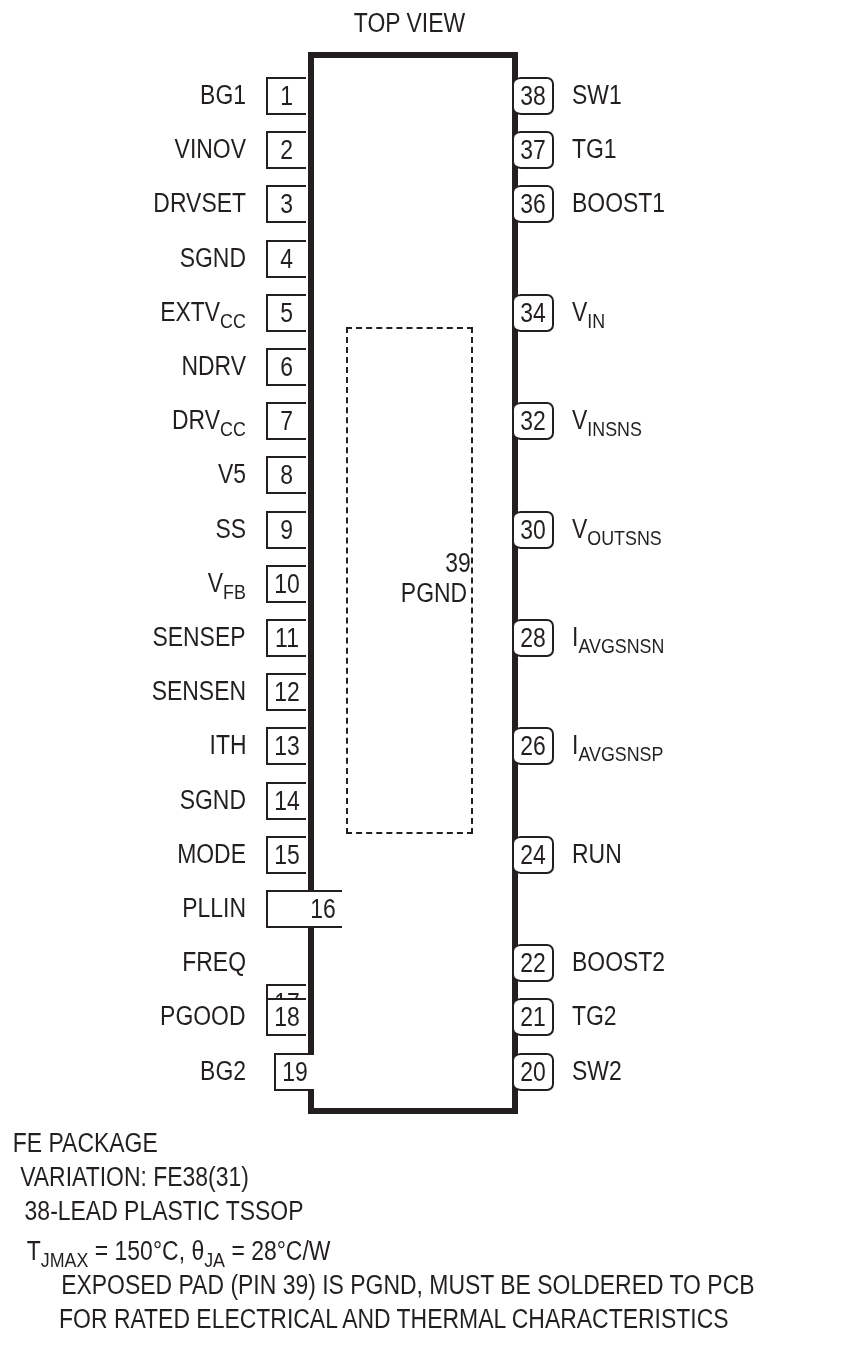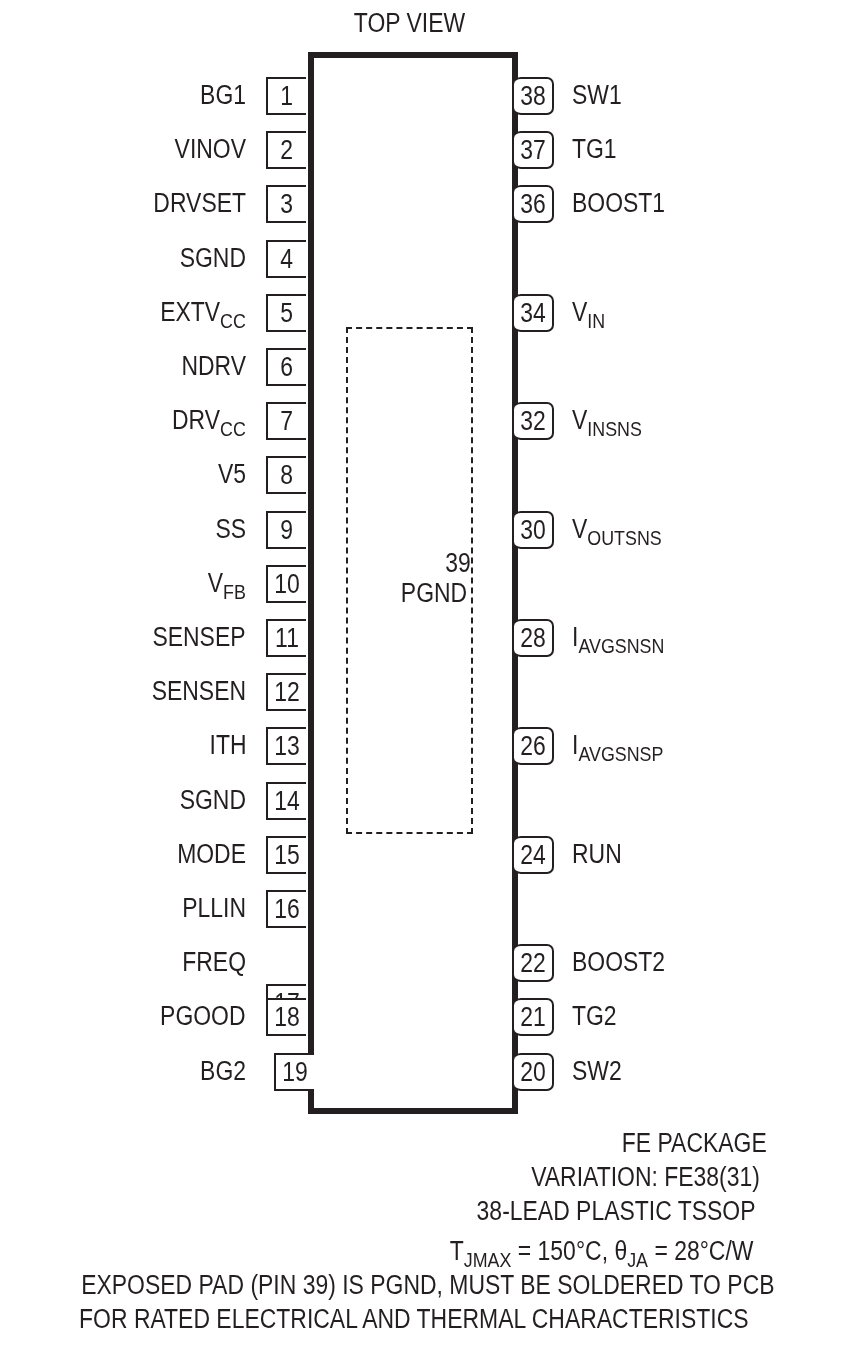--- a/index.html
+++ b/index.html
@@ -16,21 +16,21 @@
   #pad-label div span { transform:scaleX(0.85); display:inline-block; }
   .pinbox { position:absolute; width:38px; height:34px; border:2px solid #231f20; background:#fff;
             font-size:27px; line-height:34px; text-align:center; }
   .pinbox span { display:inline-block; transform:scaleX(0.85); }
   .pinbox.left { left:266px; border-right:none; }
   .pinbox.right { left:514px; border-left:none;border-radius:7px; }
   .label { position:absolute; font-size:27px; line-height:34px; white-space:nowrap; }
   .label.left { right:606px; text-align:right; transform-origin:right center; transform:scaleX(0.85); }
   .label.right { left:572px; text-align:left; transform-origin:left center; transform:scaleX(0.85); }
   .label sub { font-size:21px; vertical-align:-7px; line-height:0; }
-  #notes { position:absolute; left:0; width:760px; top:1126px; text-align:right; font-size:27px; line-height:34px;margin-left:20px; }
+  #notes { position:absolute; left:0; width:760px; top:1126px; text-align:left; font-size:27px; line-height:34px; }
   #notes div { white-space:nowrap; }
   #notes div span.n { display:inline-block; transform:scaleX(0.85); }
   #notes .gap { height:6px; }
   #notes sub { font-size:21px; vertical-align:-7px; line-height:0; }
 </style>
 </head>
 <body>
 
 <div id="title"><span>TOP VIEW</span></div>
 
@@ -65,21 +65,21 @@
     <div class="pinbox left" style="top: 619px;"><span>11</span></div>
     <div class="label left" style="top: 620px;"><span>SENSEP</span><sub></sub></div>
     <div class="pinbox left" style="top: 673.2px;"><span>12</span></div>
     <div class="label left" style="top: 674.2px;"><span>SENSEN</span><sub></sub></div>
     <div class="pinbox left" style="top: 727.4px;"><span>13</span></div>
     <div class="label left" style="top: 728.4px;"><span>ITH</span><sub></sub></div>
     <div class="pinbox left" style="top: 781.6px;"><span>14</span></div>
     <div class="label left" style="top: 782.6px;"><span>SGND</span><sub></sub></div>
     <div class="pinbox left" style="top: 835.8px;"><span>15</span></div>
     <div class="label left" style="top: 836.8px;"><span>MODE</span><sub></sub></div>
-    <div class="pinbox left" style="top: 890px;"><span>16</span></div>
+    <div class="pinbox left" style="top: 890px; padding-left: 36px;"><span>16</span></div>
     <div class="label left" style="top: 891px;"><span>PLLIN</span><sub></sub></div>
     <div class="pinbox left" style="top: 984px;"><span>17</span></div>
     <div class="label left" style="top: 945.2px;"><span>FREQ</span><sub></sub></div>
     <div class="pinbox left" style="top: 998.4px;"><span>18</span></div>
     <div class="label left" style="top: 999.4px;"><span>PGOOD</span><sub></sub></div>
     <div class="pinbox left" style="top: 1052.6px; margin-left: 8px;"><span>19</span></div>
     <div class="label left" style="top: 1053.6px;"><span>BG2</span><sub></sub></div>
     <div class="pinbox right" style="top: 77px;"><span>38</span></div>
     <div class="label right" style="top: 78px;"><span>SW1</span><sub></sub></div>
     <div class="pinbox right" style="top: 131.2px;"><span>37</span></div>

